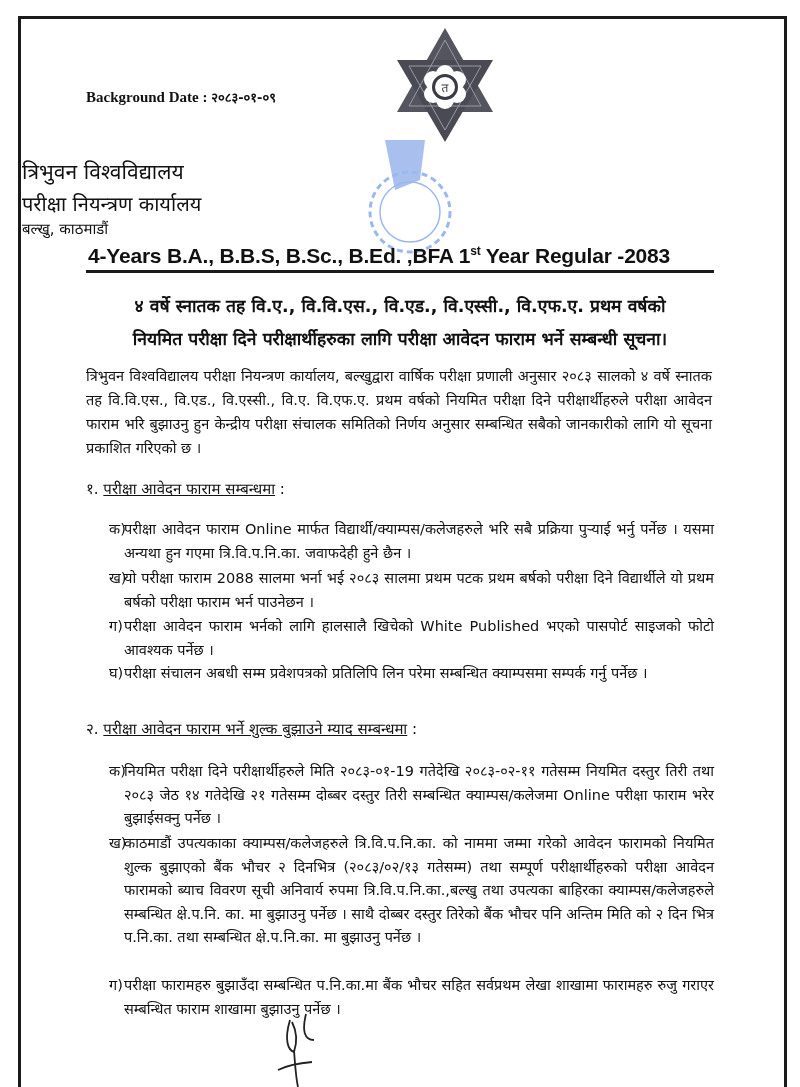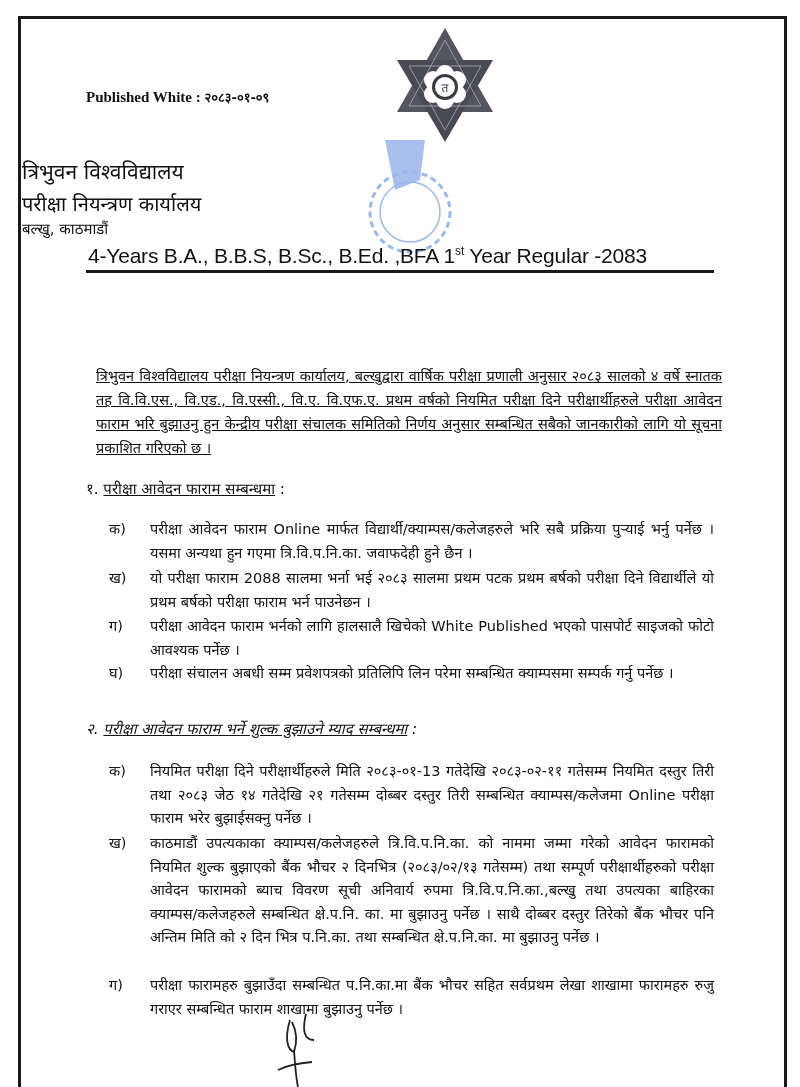--- a/index.html
+++ b/index.html
@@ -10,45 +10,45 @@
   .pubdate { position: absolute; left: 86px; top: 88px; font-family: "Liberation Serif", serif;
              font-weight: bold; font-size: 15px; }
   .pubdate .val { font-family: "DejaVu Sans", sans-serif; font-weight: bold; font-size: 13px; }
   .logo { position: absolute; left: 393px; top: 20px; width: 105px; height: 130px; }
   .stamp { position: absolute; left: 325px; top: 140px; width: 170px; height: 120px; opacity: 0.55; }
   .org { position: absolute; left: 0; width: 800px; text-align: left; margin-left: 22px; }
   .org1 { top: 157px; font-size: 21px; }
   .org2 { top: 190px; font-size: 20px; }
   .org3 { top: 218px; font-size: 15px; }
   .subject-en { position: absolute; left: 88px; top: 244px; font-family: "Liberation Sans", sans-serif;
-                font-size: 21px; font-weight: normal; letter-spacing: -0.2px; }
+                font-size: 21px; font-weight: bold; letter-spacing: -0.2px; }
   .subject-en sup { font-size: 12px; }
   .rule { position: absolute; left: 86px; top: 270px; width: 628px; height: 3px; background: #1a1a1a; }
   .title { position: absolute; left: 60px; width: 680px; text-align: center; font-size: 17.5px;
            font-weight: bold; line-height: 33px; top: 290px; }
-  .para { position: absolute; left: 96px; width: 626px; font-size: 14.5px; line-height: 24px;
-          text-align: justify; text-decoration: underline; }
+  .para { position: absolute; left: 86px; width: 626px; font-size: 14.5px; line-height: 24px;
+          text-align: justify; }
   .intro { top: 364px; }
   .heading { position: absolute; left: 86px; font-size: 15px; }
   .heading .u { text-decoration: underline; }
   .h1 { top: 478px; }
-  .h2 { top: 718px; font-style: italic; }
+  .h2 { top: 718px; }
   .item { position: absolute; left: 109px; width: 605px; font-size: 14.5px; line-height: 23.5px;
           text-align: justify; }
   .item .mark { position: absolute; left: 0; top: 0; }
-  .item .body { display: block; margin-left: 41px; }
+  .item .body { display: block; margin-left: 15px; }
   .sig { position: absolute; left: 270px; top: 1010px; width: 80px; height: 77px; }
 </style>
 </head>
 <body>
 
 <div class="frame"></div>
 
 <div class="pubdate">
-  <span>Published White :</span>
+  <span>Background Date :</span>
   <span class="val">२०८३-०१-०९</span>
 </div>
 
 <svg class="logo" viewBox="0 0 105 130">
   <polygon points="52,8 100,92 4,92" fill="#55555f"></polygon>
   <polygon points="52,122 4,40 100,40" fill="#4a4a55"></polygon>
   <polygon points="52,20 88,86 16,86" fill="none" stroke="#9a9aa5" stroke-width="1"></polygon>
   <polygon points="52,110 16,46 88,46" fill="none" stroke="#9a9aa5" stroke-width="1"></polygon>
   <g fill="#ffffff">
     <circle cx="52" cy="54" r="9"></circle>
@@ -72,20 +72,22 @@
 <div class="org org1">त्रिभुवन विश्वविद्यालय</div>
 <div class="org org2">परीक्षा नियन्त्रण कार्यालय</div>
 <div class="org org3">बल्खु, काठमाडौं</div>
 
 <div class="subject-en">
   <span>4-Years B.A., B.B.S, B.Sc., B.Ed. ,BFA 1</span><sup>st</sup><span> Year Regular -2083</span>
 </div>
 <div class="rule"></div>
 
 <div class="title">
+  <div>४ वर्षे स्नातक तह वि.ए., वि.वि.एस., वि.एड., वि.एस्सी., वि.एफ.ए. प्रथम वर्षको</div>
+  <div>नियमित परीक्षा दिने परीक्षार्थीहरुका लागि परीक्षा आवेदन फाराम भर्ने सम्बन्धी सूचना।</div>
 </div>
 
 <div class="para intro">त्रिभुवन विश्वविद्यालय परीक्षा नियन्त्रण कार्यालय, बल्खुद्वारा वार्षिक परीक्षा प्रणाली अनुसार २०८३ सालको ४ वर्षे स्नातक तह वि.वि.एस., वि.एड., वि.एस्सी., वि.ए. वि.एफ.ए. प्रथम वर्षको नियमित परीक्षा दिने परीक्षार्थीहरुले परीक्षा आवेदन फाराम भरि बुझाउनु हुन केन्द्रीय परीक्षा संचालक समितिको निर्णय अनुसार सम्बन्धित सबैको जानकारीको लागि यो सूचना प्रकाशित गरिएको छ ।</div>
 
 <div class="heading h1">
   <span>१.</span>
   <span class="u">परीक्षा आवेदन फाराम सम्बन्धमा</span><span> :</span>
 </div>
 
 <div class="item" style="top:518px">
@@ -105,21 +107,21 @@
   <span class="body">परीक्षा संचालन अबधी  सम्म प्रवेशपत्रको प्रतिलिपि लिन परेमा सम्बन्धित क्याम्पसमा सम्पर्क गर्नु पर्नेछ ।</span>
 </div>
 
 <div class="heading h2">
   <span>२.</span>
   <span class="u">परीक्षा आवेदन फाराम भर्ने शुल्क बुझाउने म्याद सम्बन्धमा</span><span> :</span>
 </div>
 
 <div class="item" style="top:760px">
   <span class="mark">क)</span>
-  <span class="body">नियमित परीक्षा दिने परीक्षार्थीहरुले मिति २०८३-०१-13 गतेदेखि २०८३-०२-११ गतेसम्म नियमित दस्तुर तिरी तथा २०८३ जेठ १४ गतेदेखि २१ गतेसम्म दोब्बर दस्तुर तिरी सम्बन्धित क्याम्पस/कलेजमा Online परीक्षा फाराम भरेर बुझाईसक्नु पर्नेछ ।</span>
+  <span class="body">नियमित परीक्षा दिने परीक्षार्थीहरुले मिति २०८३-०१-19 गतेदेखि २०८३-०२-११ गतेसम्म नियमित दस्तुर तिरी तथा २०८३ जेठ १४ गतेदेखि २१ गतेसम्म दोब्बर दस्तुर तिरी सम्बन्धित क्याम्पस/कलेजमा Online परीक्षा फाराम भरेर बुझाईसक्नु पर्नेछ ।</span>
 </div>
 <div class="item" style="top:832px">
   <span class="mark">ख)</span>
   <span class="body">काठमाडौं उपत्यकाका क्याम्पस/कलेजहरुले त्रि.वि.प.नि.का. को नाममा जम्मा गरेको आवेदन फारामको नियमित शुल्क बुझाएको बैंक भौचर २ दिनभित्र (२०८३/०२/१३ गतेसम्म) तथा सम्पूर्ण परीक्षार्थीहरुको परीक्षा आवेदन फारामको ब्याच विवरण सूची अनिवार्य रुपमा त्रि.वि.प.नि.का.,बल्खु तथा उपत्यका बाहिरका क्याम्पस/कलेजहरुले सम्बन्धित क्षे.प.नि. का. मा बुझाउनु पर्नेछ । साथै दोब्बर दस्तुर तिरेको बैंक भौचर पनि अन्तिम मिति को  २ दिन भित्र प.नि.का. तथा सम्बन्धित क्षे.प.नि.का. मा बुझाउनु पर्नेछ ।</span>
 </div>
 <div class="item" style="top:974px">
   <span class="mark">ग)</span>
   <span class="body">परीक्षा फारामहरु बुझाउँदा सम्बन्धित प.नि.का.मा बैंक भौचर सहित सर्वप्रथम लेखा शाखामा फारामहरु रुजु गराएर सम्बन्धित फाराम शाखामा बुझाउनु पर्नेछ ।</span>
 </div>
 

